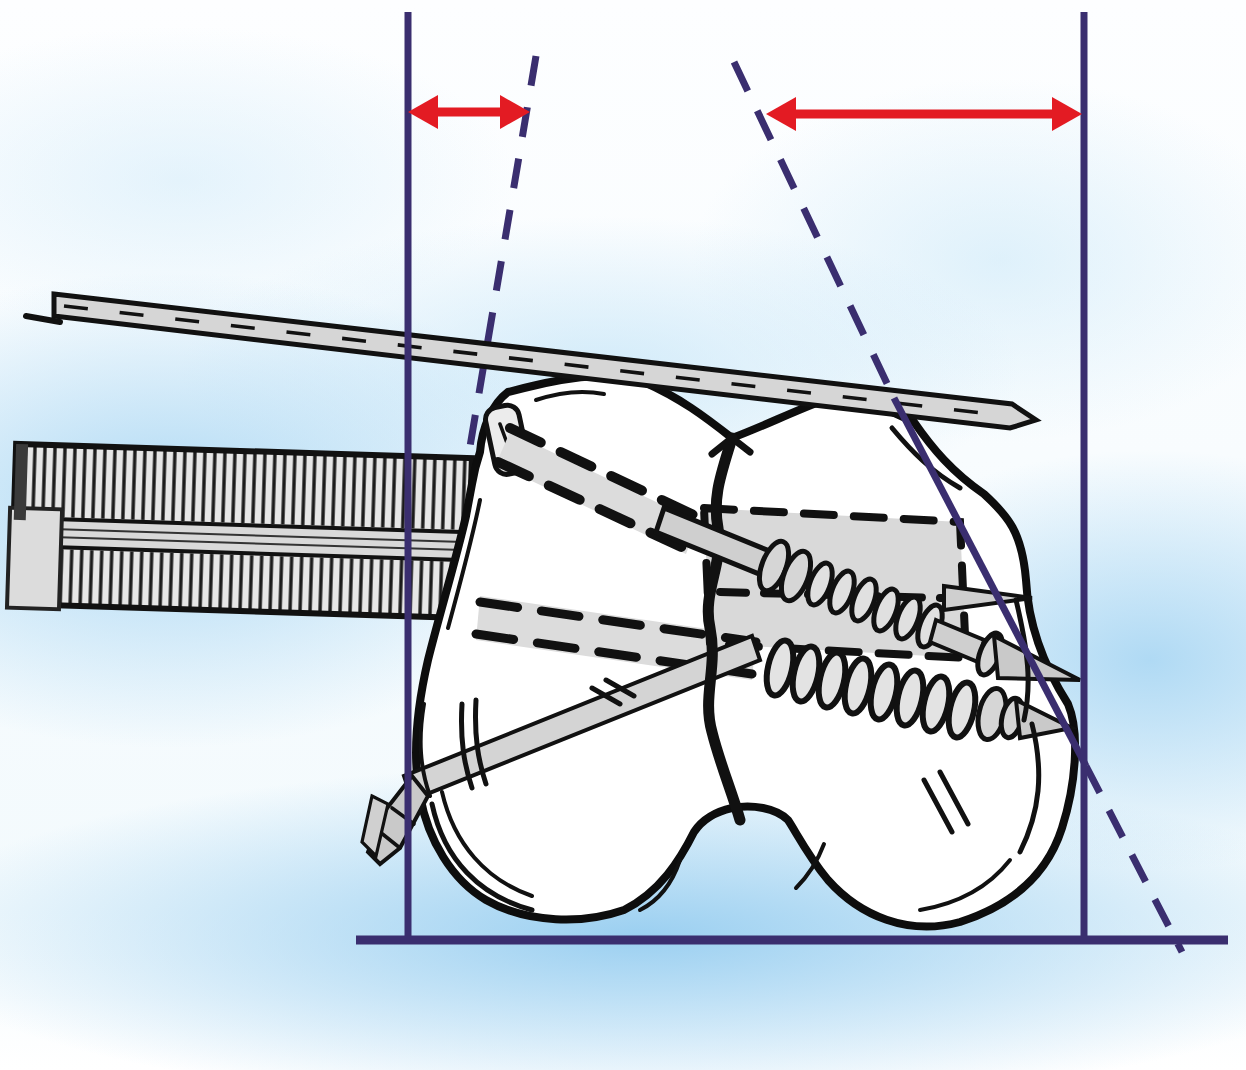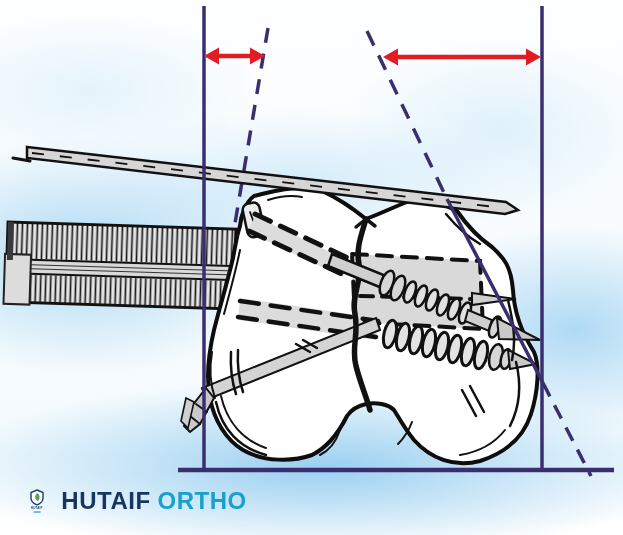--- a/index.html
+++ b/index.html
@@ -173,26 +173,13 @@
       <polygon points="204,56 219,47.5 219,64.5" class="red-fill" fill="#e31b23"></polygon>
       <polygon points="265,56 250,47.5 250,64.5" class="red-fill" fill="#e31b23"></polygon>
     </g>
     <g>
       <line x1="396" y1="57" x2="528" y2="57" class="red-line" stroke-width="4.5" stroke="#e31b23"></line>
       <polygon points="383,57 398,48.5 398,65.5" class="red-fill" fill="#e31b23"></polygon>
       <polygon points="541,57 526,48.5 526,65.5" class="red-fill" fill="#e31b23"></polygon>
     </g>
   </svg>
 
-  <div class="footer">
-    <div class="emblem">
-      <svg width="16" height="17" viewBox="0 0 16 17">
-        <path d="M8,1 L14,3.5 V9 C14,12.5 11.5,14.6 8,15.8 C4.5,14.6 2,12.5 2,9 V3.5 Z" fill="#ffffff" stroke="#1d3e6e" stroke-width="1.4"></path>
-        <path d="M8,4 C11,5.5 11.5,9 9,12 C6,11 5,7 8,4 Z" fill="#57a24e"></path>
-      </svg>
-      <span class="emblem-caption">HUTAIF</span>
-      <span class="emblem-bar"></span>
-    </div>
-    <div class="wordmark">
-      <span class="brand-primary">HUTAIF</span><span class="brand-secondary">ORTHO</span>
-    </div>
-  </div>
 </div>
 
 </body></html>

